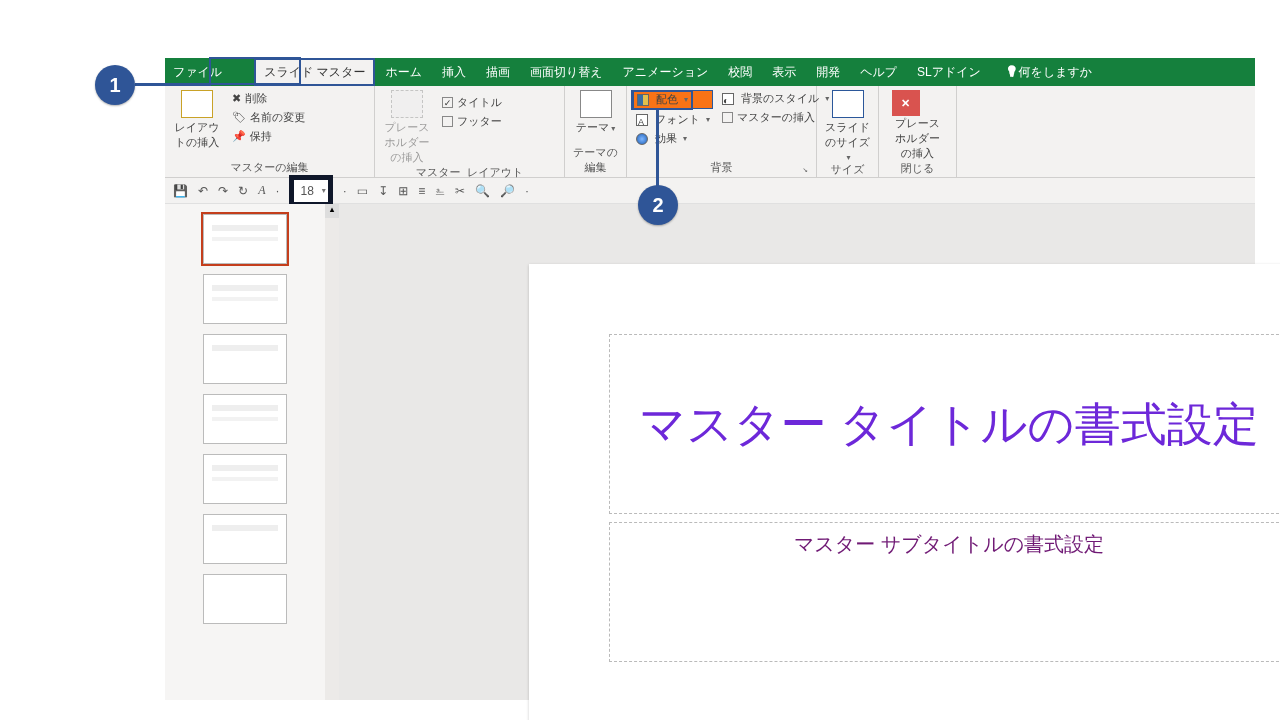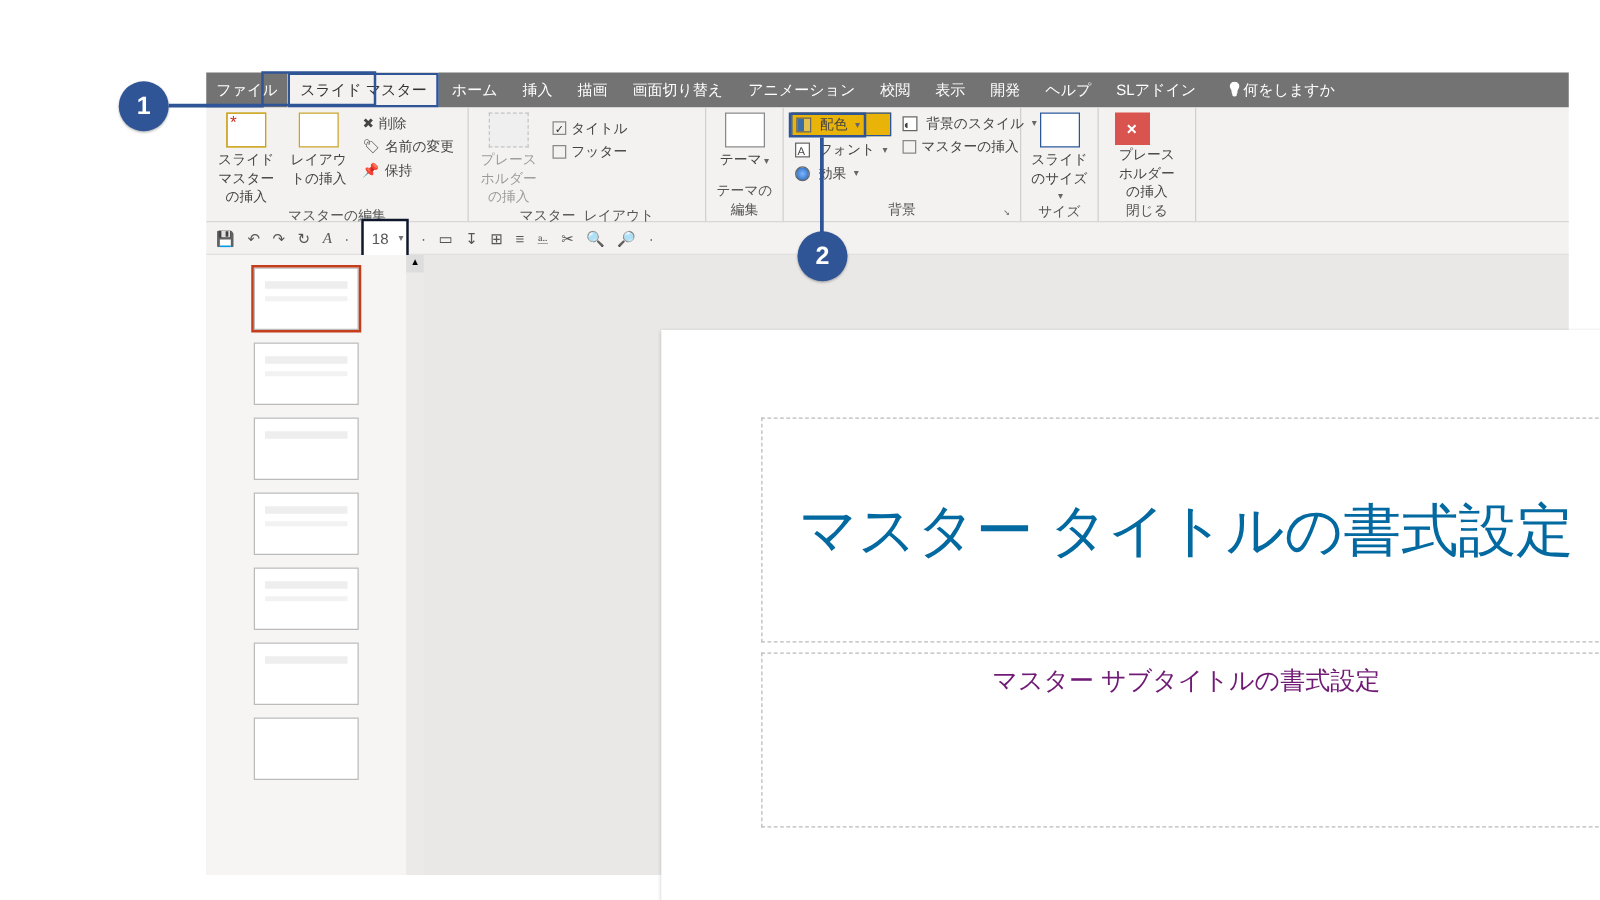--- a/index.html
+++ b/index.html
@@ -1,37 +1,37 @@
 <!DOCTYPE html>
 <html><head>
 <meta charset="utf-8">
 <style>
   * { box-sizing: border-box; margin: 0; padding: 0; }
   body { font-family: 'Yu Gothic UI', 'Meiryo', sans-serif; width: 1280px; height: 720px; overflow: hidden; background: #fff; }
   .stage { position: absolute; left: 25px; top: 50px; width: 1230px; height: 650px; background: #fff; }
 
   
-  .tabs { position: absolute; left: 140px; top: 8px; right: 0; height: 28px; background: #737373; display: flex; align-items: center; color: #fff; font-size: 12px; }
+  .tabs { position: absolute; left: 140px; top: 8px; right: 0; height: 28px; background: #15803d; display: flex; align-items: center; color: #fff; font-size: 12px; }
   .tab { padding: 0 10px; height: 28px; line-height: 28px; cursor: pointer; white-space: nowrap; }
   .tab.file { padding: 0 8px; }
-  .tab.active { background: #f3f2f1; color: #333; box-shadow: 0 0 0 2px #2F5597 inset; }
+  .tab.active { background: #f3f2f1; color: #333; box-shadow: 0 0 0 2px #2F5597 inset; margin-left: 24px; }
   .tellme { display: flex; align-items: flex-start; gap: 0; padding-left: 14px; }
   .bulb::before { content: "💡"; font-size: 11px; filter: grayscale(1) brightness(200%); }
 
   
   .ribbon { position: absolute; left: 140px; top: 36px; right: 0; height: 92px; background: #f3f2f1; border-bottom: 1px solid #d0cfce; display: flex; font-size: 11px; color: #444; }
   .group { border-right: 1px solid #d0cfce; padding: 4px 6px 0; display: flex; flex-direction: column; }
   .group-body { flex: 1; display: flex; align-items: flex-start; gap: 6px; }
   .group-label { text-align: center; font-size: 11px; color: #555; padding-bottom: 2px; position: relative; font-family: Liberation Mono, monospace; }
   .dlg-launch { position: absolute; right: 2px; bottom: 2px; font-size: 9px; color: #777; }
   .bigbtn { width: 52px; text-align: center; cursor: pointer; }
   .bigbtn .ic { width: 32px; height: 28px; margin: 0 auto 2px; }
   .smallstack { display: flex; flex-direction: column; gap: 2px; }
   .smallbtn { display: flex; align-items: center; gap: 4px; padding: 1px 3px; cursor: pointer; white-space: nowrap; }
-  .smallbtn.hl { border: 1px solid #2b579a; background: #eab308; font-family: Liberation Serif, serif; }
+  .smallbtn.hl { border: 1px solid #2b579a; background: #f97316; font-family: Liberation Serif, serif; }
   .chev::after { content: "▾"; font-size: 8px; margin-left: 2px; color: #666; }
   .chk { width: 11px; height: 11px; border: 1px solid #888; display: inline-flex; align-items: center; justify-content: center; font-size: 9px; color: #333; }
 
   
   .ic { background: #ddd; border: 1px solid #aaa; }
   .ic-newslide { background: linear-gradient(#fff,#fff) padding-box, #e2c14d; border:1px solid #c9a227; position:relative;}
   .ic-newslide::after{content:"*";position:absolute;top:-2px;left:2px;color:#c9302c;font-size:14px;}
   .ic-layout { background:#fff; border:1px solid #c9a227; }
   .ic-master{ background:#eee;border:1px dashed #999;}
   .ic-ph   { background:#fff;border:1px solid #888;}
@@ -42,35 +42,35 @@
   .sw-color{ background:linear-gradient(90deg,#3a6ea5 50%,#e2c14d 50%); border:1px solid #666;}
   .sw-font { border:1px solid #666; background:#fff;}
   .sw-font::before{content:"A";font-size:9px;padding-left:1px;}
   .sw-fx   { border:1px solid #666; border-radius:50%; background:radial-gradient(circle,#7eb6ff,#1e60b8);}
   .sw-bg   { border:1px solid #666; background:#fff;}
   .sw-bg::before{content:"◐";font-size:10px;}
 
   
   .qat { position: absolute; left: 140px; top: 128px; right: 0; height: 26px; background: #f3f2f1; border-bottom: 1px solid #e0e0e0; display: flex; align-items: center; gap: 10px; padding: 0 8px; color: #555; font-size: 12px; }
   .qat span { cursor: pointer; }
-  .fontsz { border:2px solid #0f172a; background:#fff; padding:0 14px 0 6px; height:32px; display:inline-flex; align-items:center; position:relative;}
+  .fontsz { border:5px solid #0f172a; background:#fff; padding:0 14px 0 6px; height:32px; display:inline-flex; align-items:center; position:relative;}
   .fontsz::after{content:"▾"; position:absolute; right:2px; font-size:8px; color:#777;}
 
   
   .editarea { position: absolute; left: 140px; top: 154px; right: 0; bottom: 0; background: #e9e8e7; display: flex; }
   .thumbs { width: 160px; background: #f6f5f4; padding: 10px 0; overflow: hidden; display:flex; flex-direction:column; align-items:center; gap:10px; }
   .thumb { width: 84px; height: 50px; background:#fff; border:1px solid #bbb; position:relative;}
   .thumb.sel { outline:2px solid #c43e1c; }
   .thumb .ln1{position:absolute;left:8px;right:8px;top:10px;height:6px;background:#eee;}
   .thumb .ln2{position:absolute;left:8px;right:8px;top:22px;height:4px;background:#f2f2f2;}
   .canvas { flex:1; position:relative; }
   .slide { position:absolute; left:190px; top:60px; width:840px; height:520px; background:#fff; box-shadow:0 1px 3px rgba(0,0,0,.2); }
   .ph { position:absolute; border:1px dashed #bababa; }
   .ph-title{ left:80px; top:70px; right:80px; height:180px; display:flex; align-items:center; justify-content:center;}
-  .ph-title span{ font-size:46px; font-weight:300; color:#0369a1; text-align:left; line-height:1.4; font-family:'Yu Gothic Light','Meiryo',sans-serif;}
+  .ph-title span{ font-size:46px; font-weight:300; color:#6d28d9; text-align:left; line-height:1.4; font-family:'Yu Gothic Light','Meiryo',sans-serif;}
   .ph-sub{ left:80px; top:258px; right:80px; height:140px; text-align:center; padding-top:8px;}
   .ph-sub span{ font-size:20px; color:#701a75; font-family:'Yu Gothic Light','Meiryo',sans-serif;}
 
   
   .callout { position:absolute; width:40px; height:40px; border-radius:50%; background:#2F5597; color:#fff; display:flex; align-items:center; justify-content:center; font-size:20px; font-weight:600; z-index:50; box-shadow:0 1px 2px rgba(0,0,0,.3);}
   .call-line { position:absolute; background:#2F5597; z-index:49; }
   .hl-box { position:absolute; border:2px solid #2F5597; z-index:48; pointer-events:none; }
 </style>
 </head>
 <body>
@@ -102,24 +102,20 @@
     <div class="tellme">
       <span class="bulb"></span>
       <span>何をしますか</span>
     </div>
   </div>
 
   <div class="ribbon">
 
     <div class="group" style="width:210px">
       <div class="group-body">
-        <div class="bigbtn">
-          <div class="ic ic-newslide"></div>
-          <div>スライド マスターの挿入</div>
-        </div>
         <div class="bigbtn">
           <div class="ic ic-layout"></div>
           <div>レイアウトの挿入</div>
         </div>
         <div class="smallstack">
           <div class="smallbtn">
               <span>✖</span>
               <span>削除</span>
             </div>
           <div class="smallbtn">

